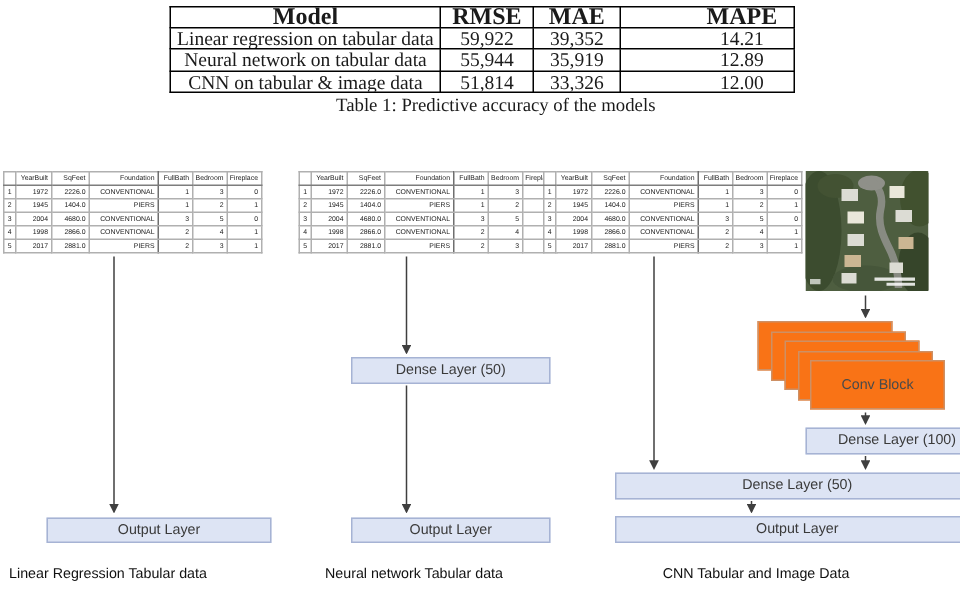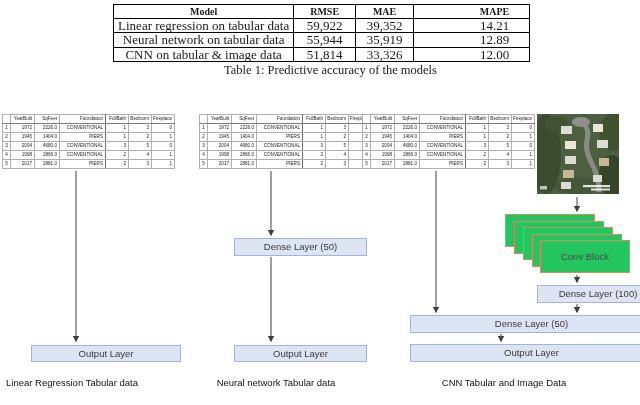--- a/index.html
+++ b/index.html
@@ -4,21 +4,21 @@
 <style>
   html,body{margin:0;padding:0;background:#ffffff;}
   .page{position:relative;width:640px;height:405px;background:#fff;overflow:hidden;
         font-family:"Liberation Sans",sans-serif;color:#1a1a1a;}
 
   
   .results{position:absolute;left:113px;top:4px;width:417px;border-collapse:collapse;
            font-family:"Liberation Serif",serif;font-size:13px;table-layout:fixed;}
   .results th,.results td{border:1.4px solid #000;text-align:center;padding:0 2px;
            height:13.2px;line-height:13.2px;white-space:nowrap;overflow:hidden;}
-  .results th{font-weight:bold;font-size:10px;}
+  .results th{font-weight:bold;font-size:16px;}
   .results th:nth-child(1),.results td:nth-child(1){width:49%;}
   .results th:nth-child(2),.results td:nth-child(2){width:16%;}
   .results th:nth-child(3),.results td:nth-child(3){width:15%;}
   .results th:nth-child(4),.results td:nth-child(4){width:20%;padding-left:48px;}
   .tbl-caption{position:absolute;left:122px;top:63px;width:417px;text-align:center;
            font-family:"Liberation Serif",serif;font-size:12.5px;}
 
   
   .mini{position:absolute;top:114px;width:155px;border-collapse:collapse;background:#fff;
         font-size:4.6px;table-layout:fixed;border:1px solid #8a8a8a;}
@@ -39,21 +39,21 @@
          text-align:center;font-size:9.5px;color:#3a3a3a;box-sizing:border-box;margin-left:30px;}
   .lx-out-left {left:1px;  top:345px;width:150px;height:17px;line-height:15px;}
   .lx-dense-mid{left:204px;top:238px;width:133px;height:18px;line-height:16px;}
   .lx-out-mid  {left:204px;top:345px;width:133px;height:17px;line-height:15px;}
   .lx-dense100 {left:507px;top:285px;width:122px;height:18px;line-height:16px;}
   .lx-dense50-r{left:380px;top:315px;width:243px;height:18px;line-height:16px;}
   .lx-out-r    {left:380px;top:344px;width:243px;height:18px;line-height:16px;}
 
   
   .conv-stack{position:absolute;left:505px;top:214px;width:132px;height:62px;}
-  .conv{position:absolute;width:90px;height:33px;background:#22c55e;border:1px solid #cd9065;
+  .conv{position:absolute;width:90px;height:33px;background:#f97316;border:1px solid #cd9065;
         box-sizing:border-box;}
   .conv.front{text-align:center;line-height:31px;font-size:9.5px;color:#4a4a4a;}
 
   
   .arrows{position:absolute;left:0;top:0;width:640px;height:405px;pointer-events:none;}
 
   
   .colcap{position:absolute;top:377px;width:150px;text-align:center;font-size:9.5px;
           line-height:12px;color:#111;}
   .cap-left{left:-3px;} .cap-mid{left:201px;} .cap-right{left:429px;}

